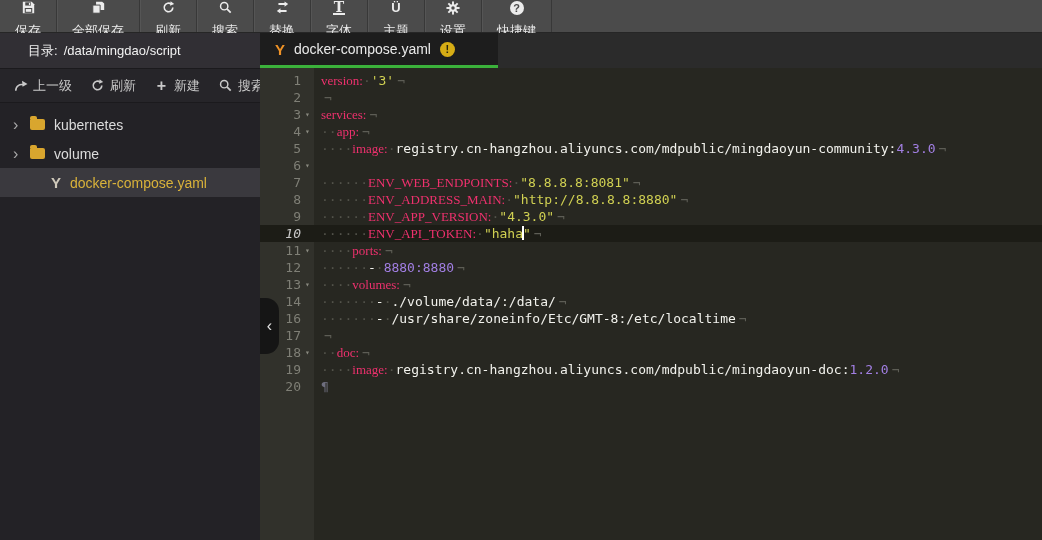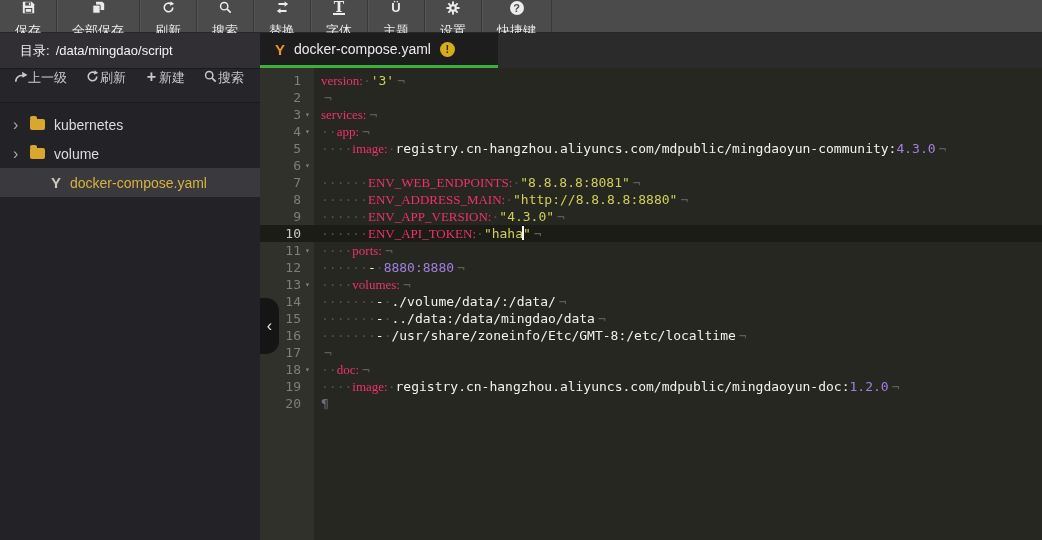--- a/index.html
+++ b/index.html
@@ -29,29 +29,29 @@
   .glyph-U { font-weight:bold; font-size:13px; }
   .glyph-q { width:14px; height:14px; border-radius:50%; background:#ececec; color:#4b4b4b; font-weight:bold; font-size:11px; line-height:14px; text-align:center; }
 
   
   .main { flex:1; display:flex; min-height:0; }
 
   
   .sidebar { width:260px; flex:none; background:#232226; display:flex; flex-direction:column; }
   .dirbar {
     height:36px; flex:none; background:#312f34; border-bottom:1px solid #1b1a1d;
-    display:flex; align-items:center; gap:6px; padding:0 20px;
+    display:flex; align-items:center; gap:6px; padding:0 28px;
     color:#f2f2f2; font-size:13px; white-space:nowrap;
   }
   .side-actions {
     height:34px; flex:none; background:#262529; border-bottom:1px solid #1b1a1d;
     display:flex; align-items:center; padding:0 4px;
   }
   .sa-btn {
-    display:flex; align-items:flex-start; padding:0 9px; height:100%;
+    display:flex; align-items:center; gap:5px; padding:0 9px; height:100%;
     background:none; border:none; color:#c9c9c9; font-size:13px; font-family:inherit; cursor:pointer; white-space:nowrap;
   }
   .sa-plus { font-size:16px; font-weight:bold; color:#c9c9c9; line-height:12px; }
   .tree { flex:1; padding-top:7px; }
   .tree-row { height:29px; display:flex; align-items:center; color:#dcdcdc; font-size:14px; cursor:pointer; }
   .tree-row .chev { width:17px; margin-left:13px; color:#a8a8a8; font-size:16px; line-height:14px; flex:none; }
   .folder-ic { width:15px; height:11px; background:#d9a62e; border-radius:1px 2px 2px 2px; position:relative; margin-right:9px; flex:none; }
   .folder-ic::before { content:""; position:absolute; top:-3px; left:0; width:7px; height:3px; background:#d9a62e; border-radius:2px 2px 0 0; }
   .tree-row.selected { background:#3a393e; }
   .tree-row.selected .name { color:#d9b23a; }
@@ -70,21 +70,21 @@
 
   .editor {
     flex:1; overflow:hidden; padding-top:4px;
     font-family:"DejaVu Sans Mono","Liberation Mono",monospace;
     font-size:13px; line-height:17px;
     background:linear-gradient(to right,#31312b 0,#31312b 54px,#272721 54px);
   }
   .row { display:flex; height:17px; }
   .row.active { background:#1c1c16; }
   .gutter { width:54px; flex:none; display:flex; justify-content:flex-end; align-items:center; color:#7f7f76; }
-  .row.active .gutter { color:#c9c9c9; }
+  .row.active .gutter { color:#c9c9c9;font-style:italic; }
   .fold { width:13px; flex:none; font-size:8px; color:#8a8a80; text-align:center; }
   .code { white-space:pre; padding-left:7px; color:#f2f2ed; }
   .tk-key   { color:#ef316e;font-family:Liberation Serif, serif; }
   .tk-str   { color:#d0d052; }
   .tk-num   { color:#a27fe3; }
   .tk-plain { color:#f2f2ed; }
   .tk-ws    { color:#52524a; }
   .eolmark  { color:#5d5d55; padding-left:3px; }
   .eolmark.eof { color:#6e6e7e; padding-left:0; }
   .cursor { display:inline-block; width:2px; height:14px; background:#ffffff; vertical-align:-2px; margin:0 -1px; }
@@ -346,27 +346,20 @@
             </div>
             <div class="row">
               <div class="gutter">
                 <span class="ln">14</span>
                 <span class="fold"></span>
               </div>
               <div class="code"><span class="tk-ws">·······</span><span class="tk-plain">-</span><span class="tk-ws">·</span><span class="tk-plain">./volume/data/:/data/</span><span class="eolmark">¬</span></div>
             </div>
             <div class="row">
               <div class="gutter">
-                <span class="ln">15</span>
-                <span class="fold"></span>
-              </div>
-              <div class="code"><span class="tk-ws">·······</span><span class="tk-plain">-</span><span class="tk-ws">·</span><span class="tk-plain">../data:/data/mingdao/data</span><span class="eolmark">¬</span></div>
-            </div>
-            <div class="row">
-              <div class="gutter">
                 <span class="ln">16</span>
                 <span class="fold"></span>
               </div>
               <div class="code"><span class="tk-ws">·······</span><span class="tk-plain">-</span><span class="tk-ws">·</span><span class="tk-plain">/usr/share/zoneinfo/Etc/GMT-8:/etc/localtime</span><span class="eolmark">¬</span></div>
             </div>
             <div class="row">
               <div class="gutter">
                 <span class="ln">17</span>
                 <span class="fold"></span>
               </div>

